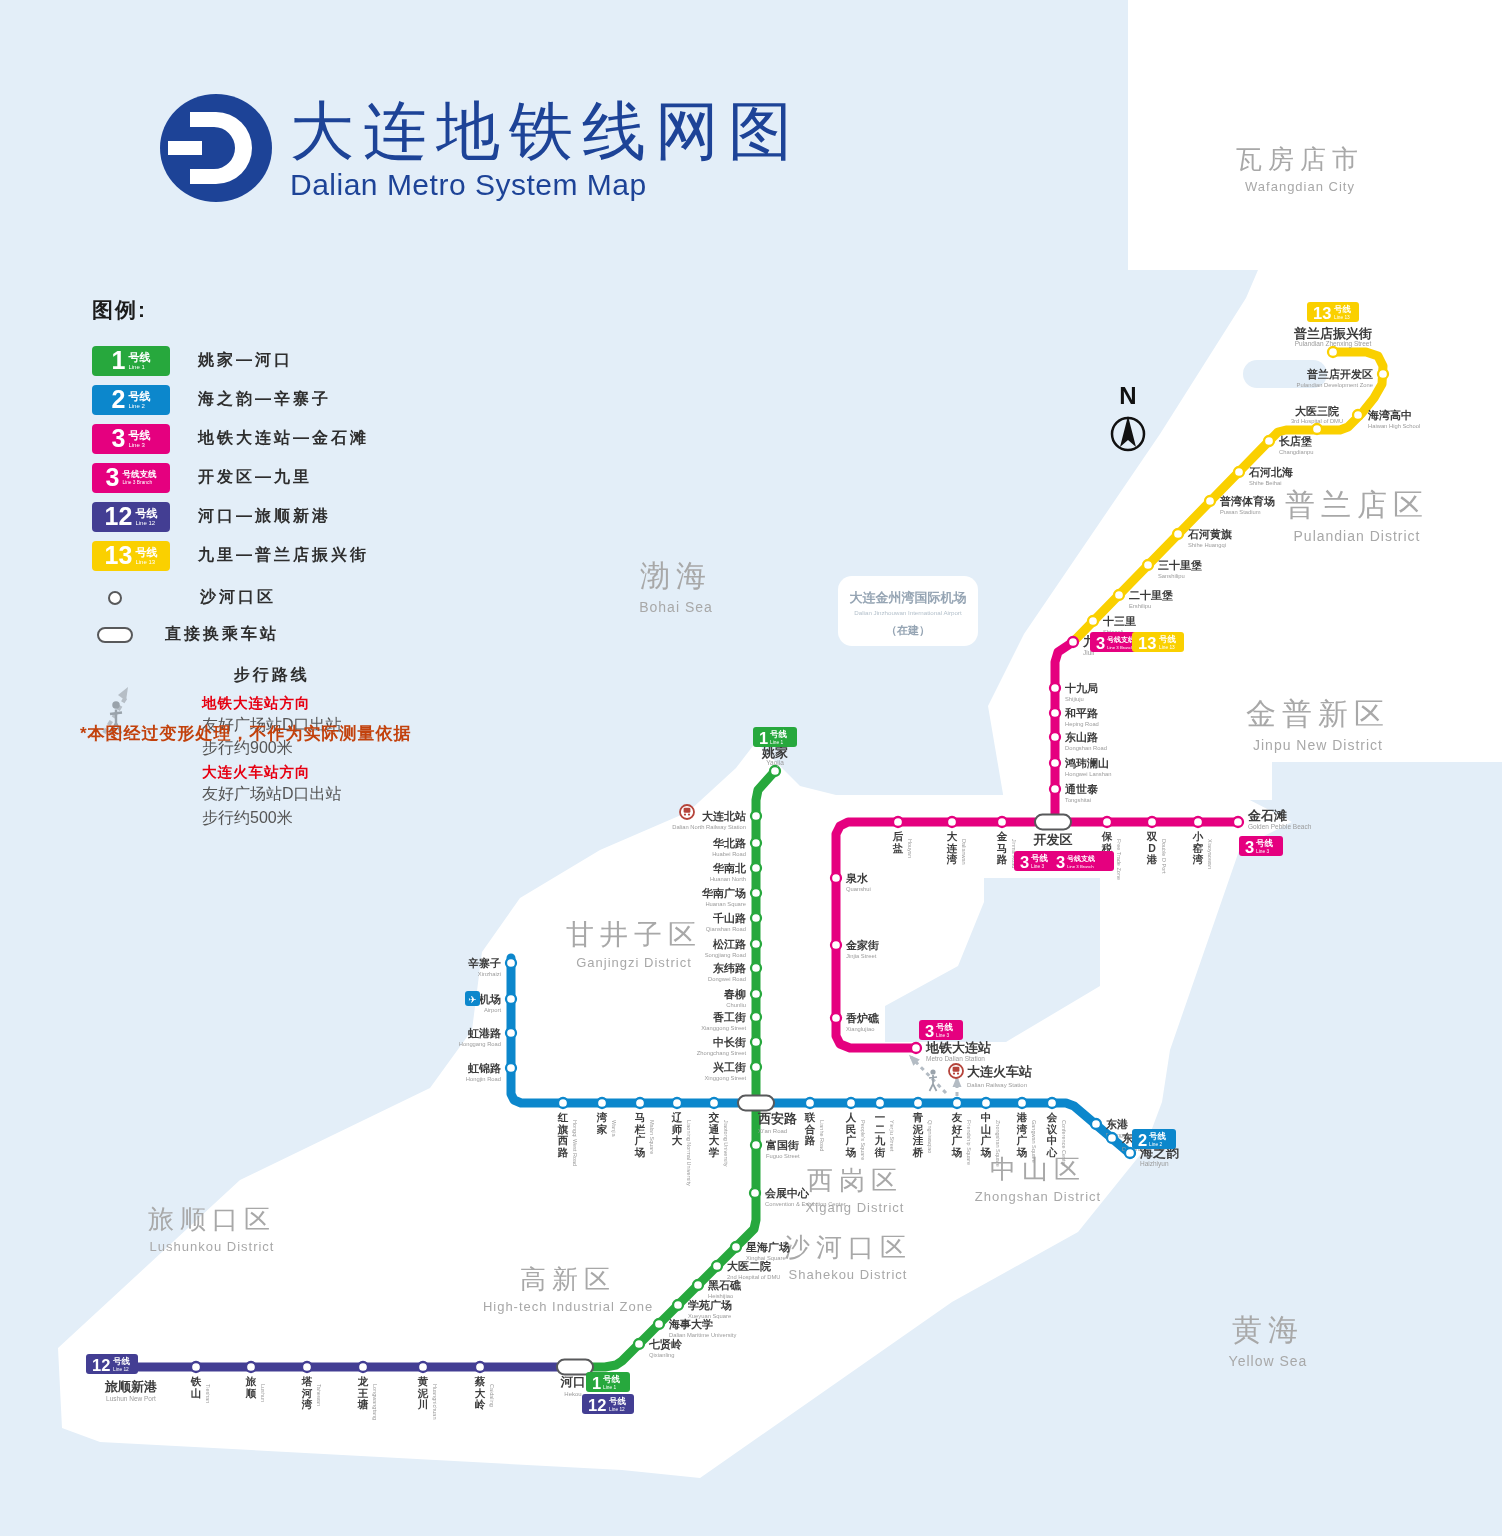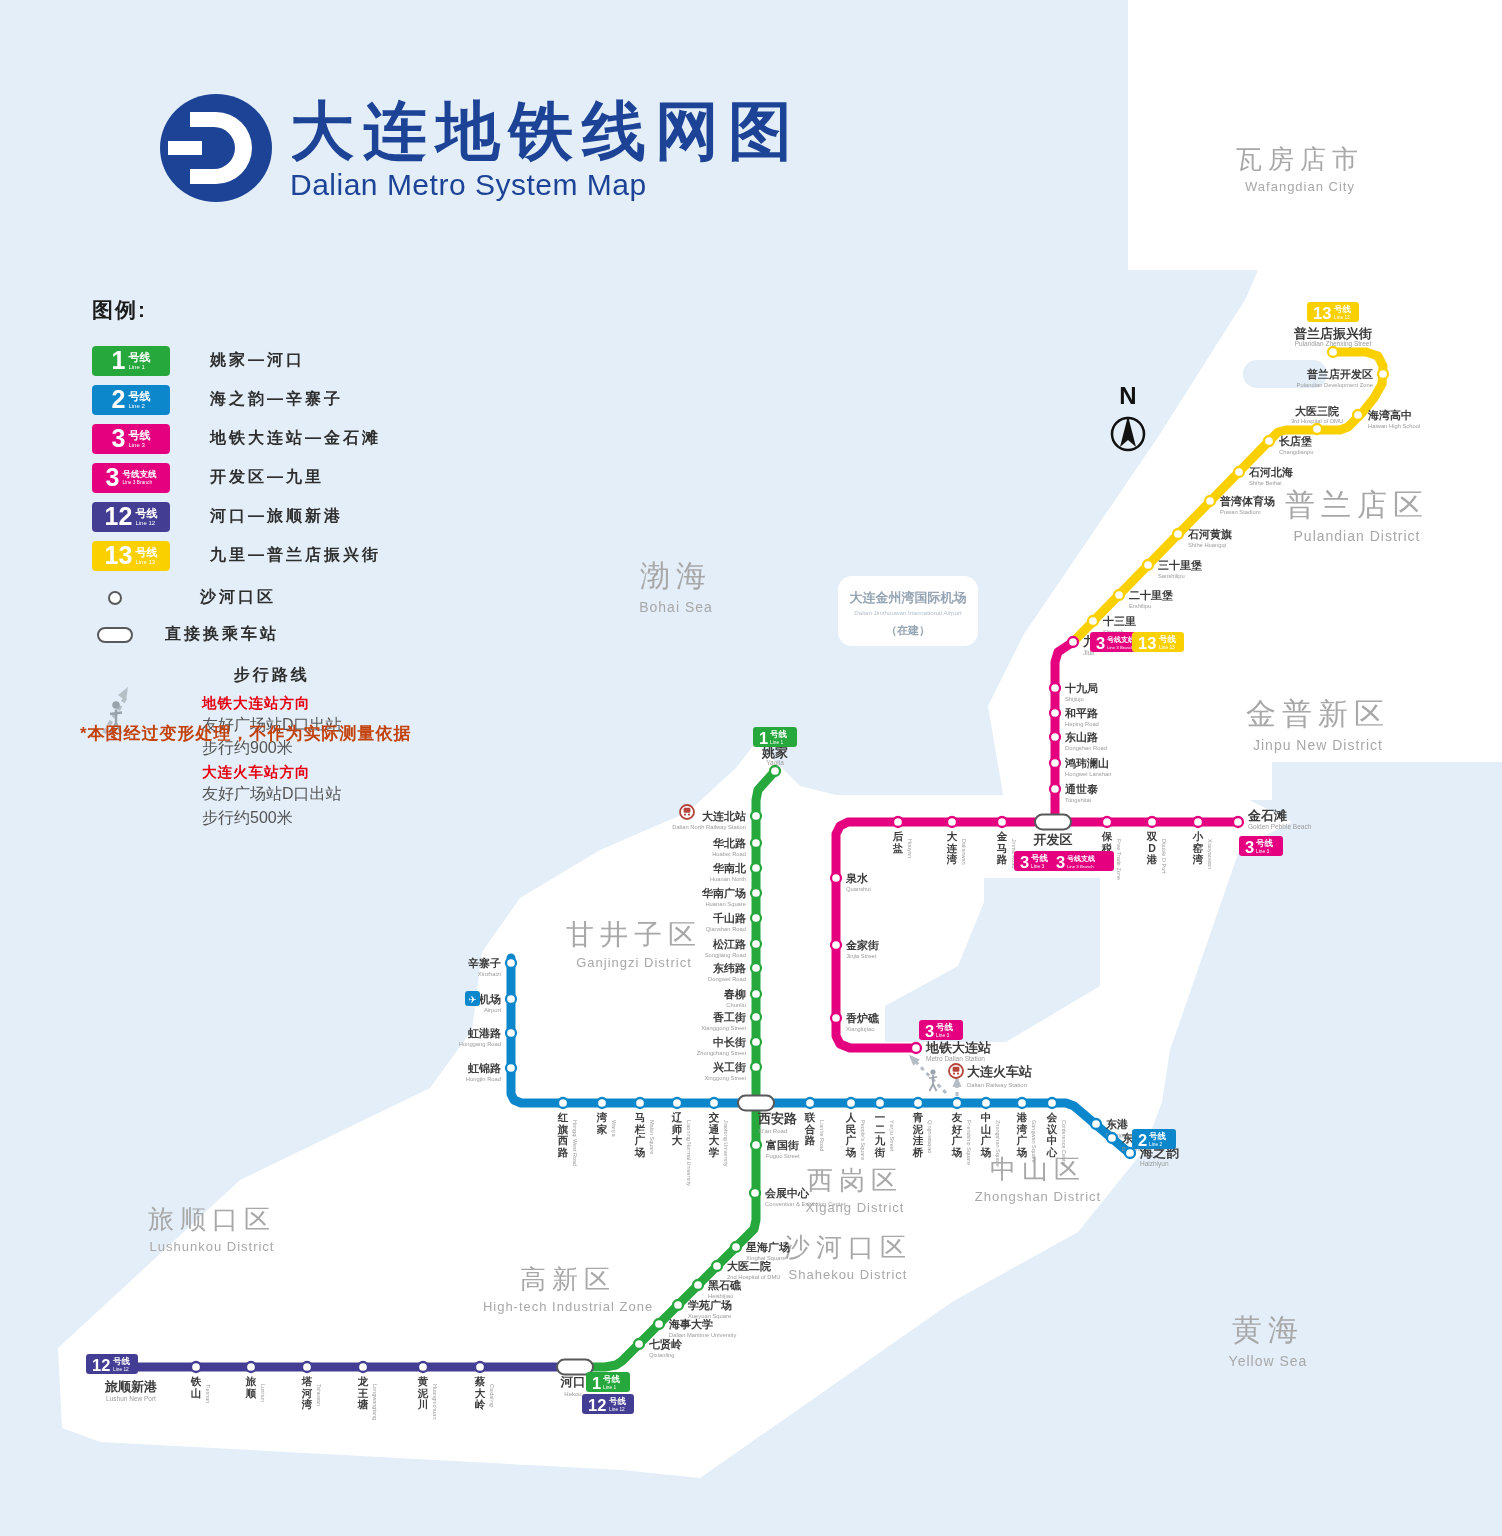--- a/index.html
+++ b/index.html
@@ -7,34 +7,34 @@
   #stage{position:relative;width:1502px;height:1536px;background:#e3eef8;overflow:hidden;}
   #map{position:absolute;left:0;top:0;}
   svg text{font-family:"Liberation Sans",sans-serif;}
   .st-zh{font-weight:700;fill:#3c3c3c;}
   .st-en{fill:#9b9b9b;}
   .region{fill:#a8a8a8;}
   
   .header{position:absolute;left:158px;top:92px;display:flex;align-items:center;z-index:3;}
   .logo{flex:0 0 auto;margin-right:16px;}
   .titles{display:flex;flex-direction:column;}
-  .title-zh{font-size:64px;font-weight:bold;color:#1d4397;letter-spacing:9px;line-height:1.05;text-align:right;}
+  .title-zh{font-size:64px;font-weight:normal;color:#1d4397;letter-spacing:9px;line-height:1.05;text-align:right;}
   .title-en{font-size:30px;font-weight:normal;color:#1d4397;letter-spacing:0.5px;margin-top:2px;}
   
   .legend{position:absolute;left:92px;top:296px;z-index:3;width:420px;}
   .legend-title{font-size:21px;font-weight:bold;color:#1b1b1b;margin-bottom:21px;letter-spacing:2px;}
   .legend-row{display:flex;align-items:center;margin-bottom:8px;height:31px;}
   .badge{display:inline-flex;align-items:center;justify-content:center;width:78px;height:30px;border-radius:4px;color:#fff;flex:0 0 auto;}
   .badge .num{font-size:25px;font-weight:bold;line-height:1;}
   .badge .col{display:flex;flex-direction:column;margin-left:3px;}
   .badge .bzh{font-size:11px;font-weight:bold;line-height:1.15;}
   .badge .ben{font-size:6px;line-height:1.1;}
   .badge.branch .bzh{font-size:8.5px;}
   .badge.branch .ben{font-size:4.8px;}
-  .route{font-size:16px;font-weight:700;color:#2e2e2e;margin-left:40px;letter-spacing:3px;}
+  .route{font-size:16px;font-weight:700;color:#2e2e2e;margin-left:28px;letter-spacing:3px;}
   .symrow{display:flex;align-items:center;margin-top:16px;}
   .sym-circle{width:10px;height:10px;border:2px solid #58595b;border-radius:50%;margin-left:16px;background:#fff;}
   .sym-oval{width:32px;height:12px;border:2px solid #58595b;border-radius:8px;margin-left:5px;background:#fff;}
   .symlabel{font-size:16px;font-weight:700;color:#2e2e2e;margin-left:32px;letter-spacing:3px;}
   .sym-circle + .symlabel{margin-left:78px;}
   .walkrow{display:flex;margin-top:20px;}
   .walkicon{flex:0 0 auto;margin-top:14px;}
   .walkcol{margin-left:60px;}
   .walk-title{font-size:16px;font-weight:700;color:#2e2e2e;letter-spacing:3px;margin-bottom:8px;text-align:center;}
   .walk-dir{font-size:14.5px;font-weight:bold;color:#e60012;letter-spacing:1px;margin-top:4px;}

